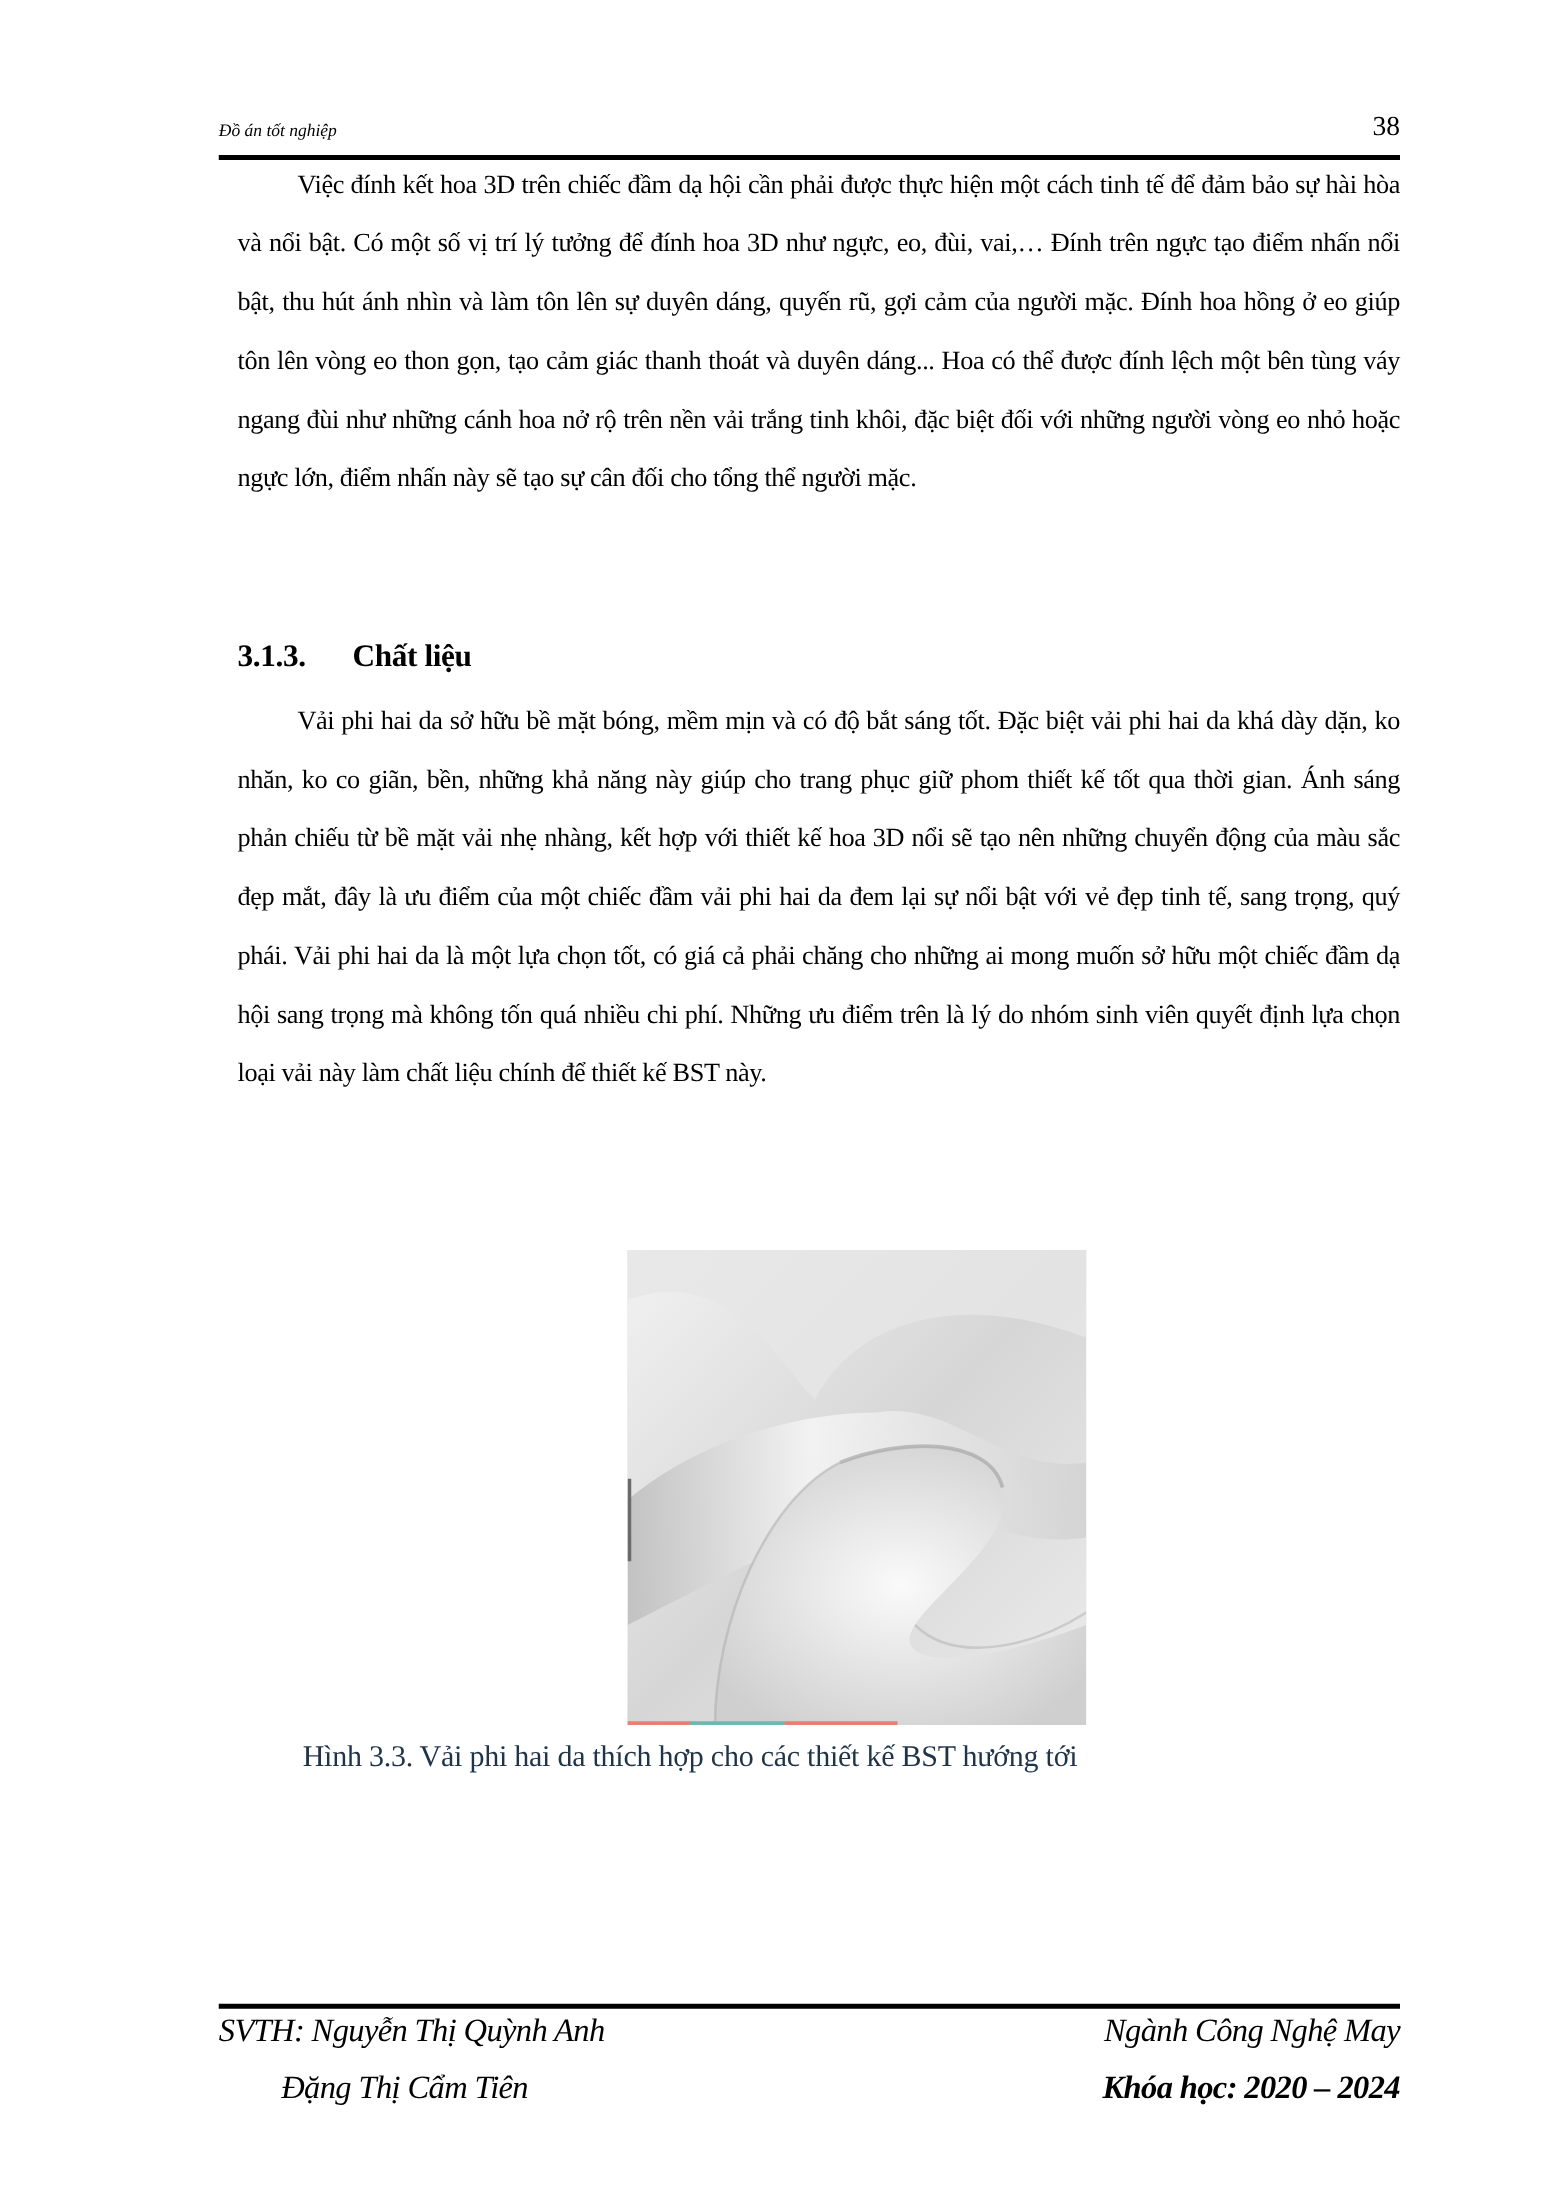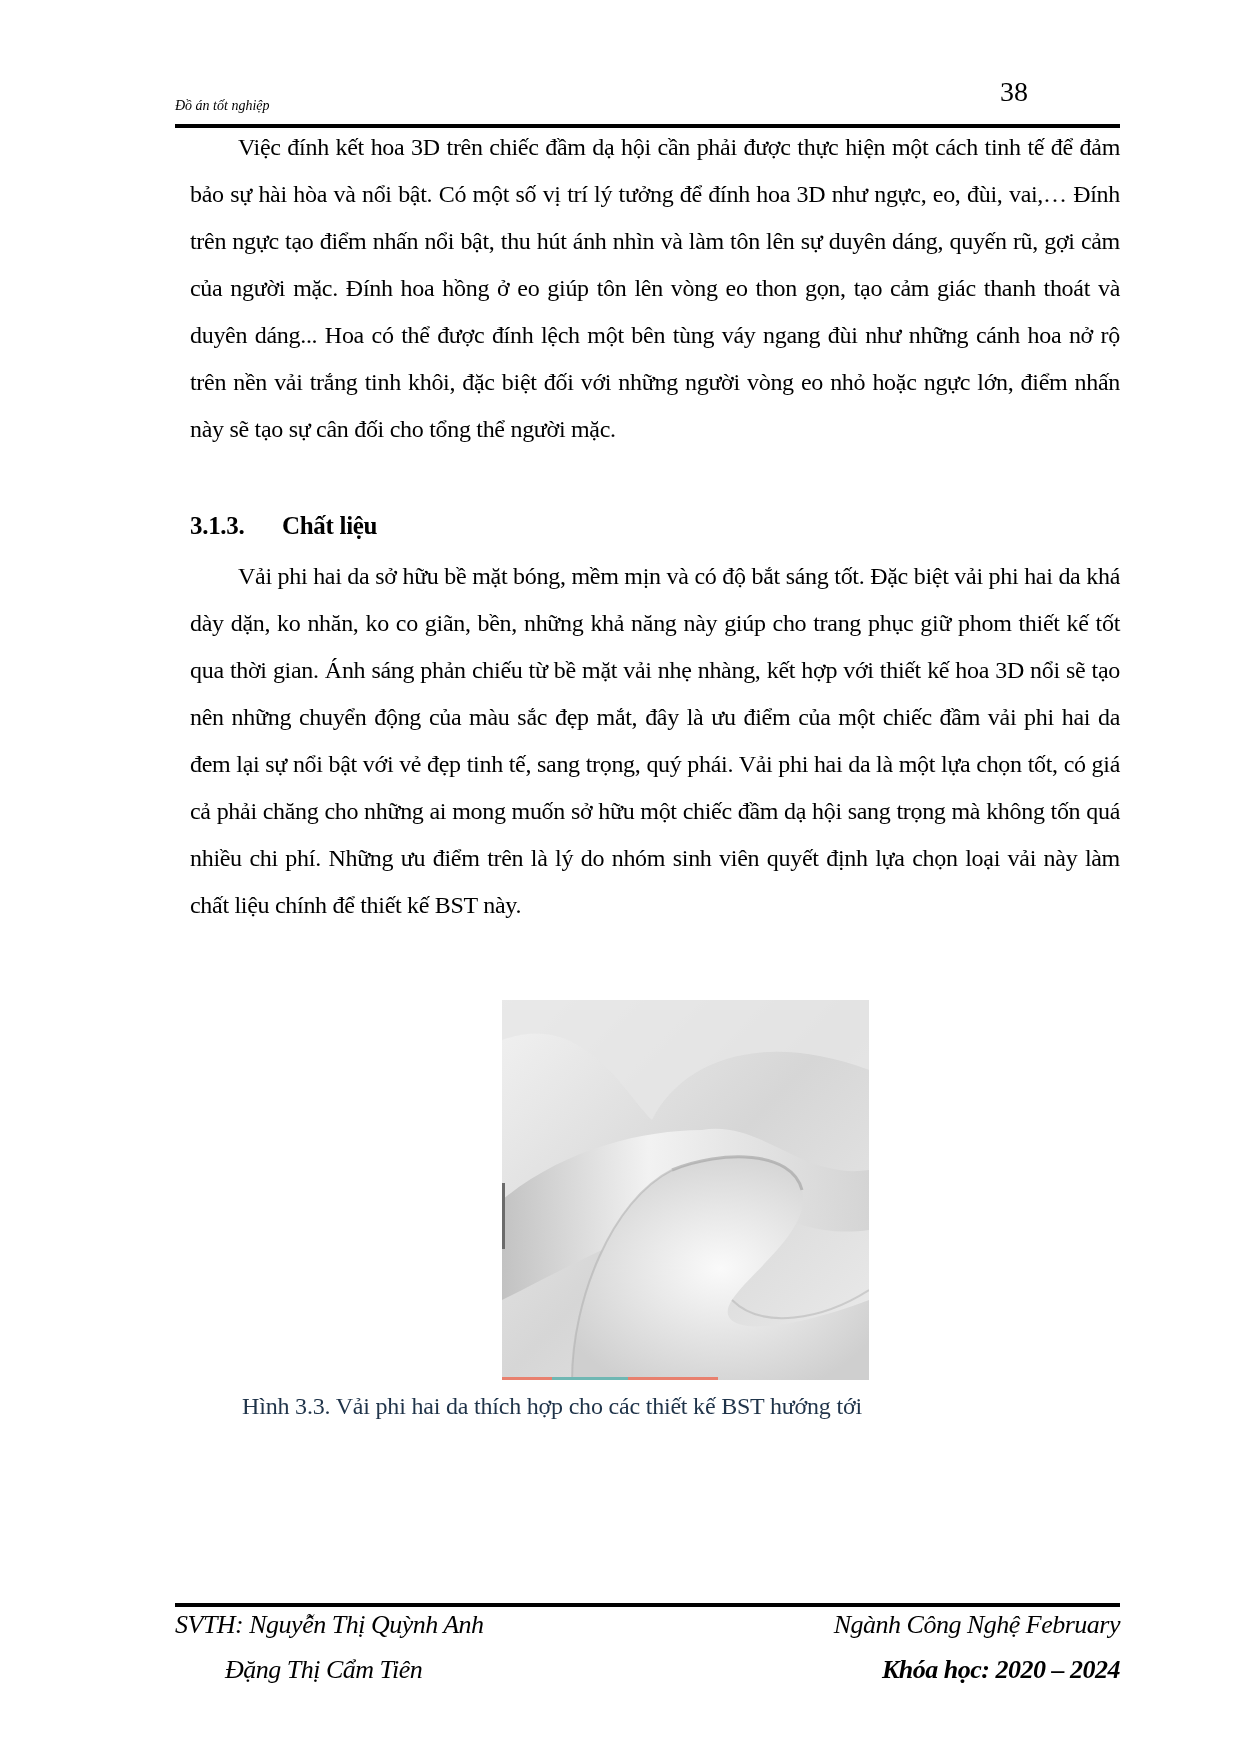--- a/index.html
+++ b/index.html
@@ -1,22 +1,22 @@
 <!DOCTYPE html>
 <html><head>
   <meta charset="utf-8">
   <style>
     html, body { margin: 0; padding: 0; background: #ffffff; }
     body { width: 1240px; height: 1754px; position: relative; overflow: hidden;
            font-family: "Liberation Serif", "DejaVu Serif", serif; color: #000; }
-    .page-number { position: absolute; top: 76px; left: 1000px; width: 120px; text-align: left;
-                   font-size: 28px; }
+    .page-number { position: absolute; top: 88px; left: 1000px; width: 120px; text-align: right;
+                   font-size: 22px; }
     .header-title { position: absolute; top: 98px; left: 175px; font-size: 14px; font-style: italic; }
     .header-rule { position: absolute; top: 124px; left: 175px; width: 945px; height: 4px; background: #000; }
-    .body-text { position: absolute; left: 190px; width: 930px; font-size: 24px; line-height: 47px;
+    .body-text { position: absolute; left: 190px; width: 930px; font-size: 21px; line-height: 47px;
                  text-align: justify; letter-spacing: -0.3px; }
     .body-text p { margin: 0; text-indent: 48px; }
     .p1 { top: 124px; }
     .section-heading { position: absolute; top: 512px; left: 190px; font-size: 25px; font-weight: bold;
                        letter-spacing: -0.3px; }
     .section-heading .num { display: inline-block; width: 92px; }
     .p2 { top: 553px; }
     .figure { position: absolute; top: 1000px; left: 502px; width: 367px; height: 380px; overflow: hidden;
               background: radial-gradient(ellipse at 30% 20%, #f4f4f4 0%, #dcdcdc 35%, #eeeeee 55%, #cfcfcf 80%, #e9e9e9 100%); }
     .figure svg { display: block; }
@@ -80,14 +80,14 @@
   <div class="stripe" style="width:50px;background:#e8806e;"></div>
   <div class="stripe" style="left:50px;width:76px;background:#6fb7b3;"></div>
   <div class="stripe" style="left:126px;width:90px;background:#e8806e;"></div>
 </div>
 
 <div class="caption">Hình 3.3. Vải phi hai da thích hợp cho các thiết kế BST hướng tới</div>
 
 <div class="footer-rule"></div>
 <div class="footer footer-left-1">SVTH: Nguyễn Thị Quỳnh Anh</div>
 <div class="footer footer-left-2">Đặng Thị Cẩm Tiên</div>
-<div class="footer footer-right-1">Ngành Công Nghệ February</div>
+<div class="footer footer-right-1">Ngành Công Nghệ May</div>
 <div class="footer footer-right-2">Khóa học: 2020 – 2024</div>
 
 </body></html>

